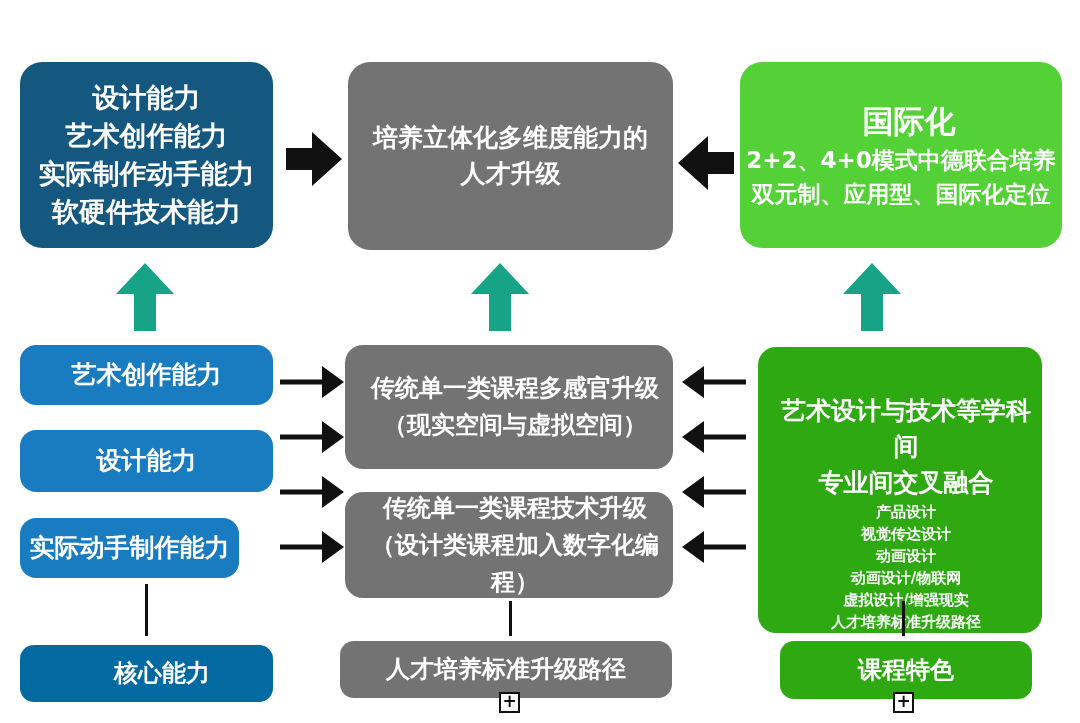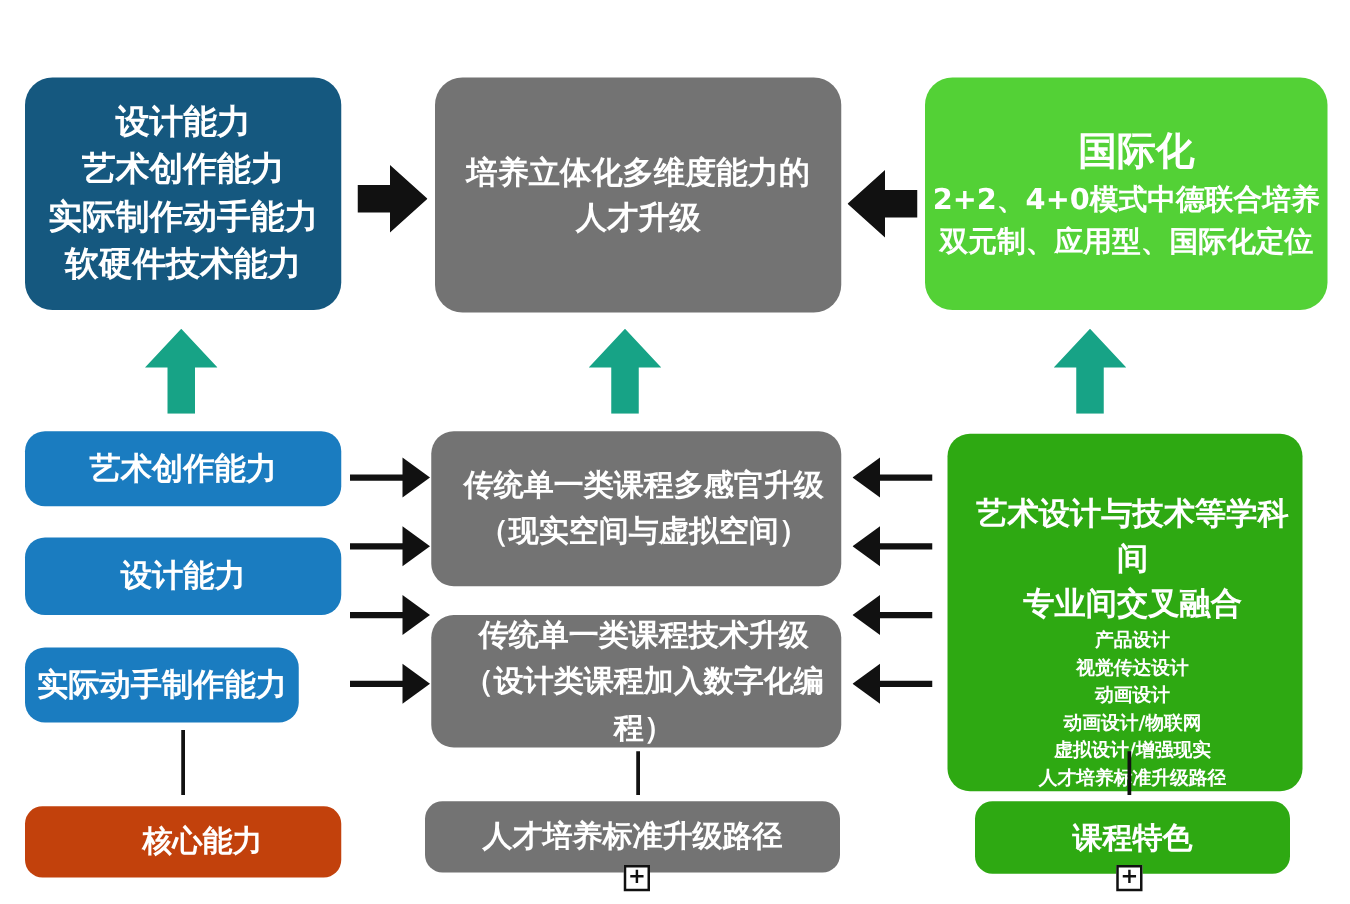--- a/index.html
+++ b/index.html
@@ -17,21 +17,21 @@
     font-weight: bold;
     display: flex;
     flex-direction: column;
     align-items: center;
     justify-content: center;
     text-align: center;
     box-sizing: border-box;
   }
   .c-darkblue  { background: #15587f; }
   .c-midblue   { background: #1a7cc0; }
-  .c-lightblue { background: #c2410c; padding-left: 31px; }
+  .c-lightblue { background: #0369a1; padding-left: 31px; }
   .c-orange    { background: #737373; text-align: center; }
   .c-lightgreen{ background: #53d136; }
   .c-green     { background: #2ea912; }
 
   .r22 { border-radius: 22px; }
   .r18 { border-radius: 18px; padding-left: 12px; }
   .r16 { border-radius: 16px; }
   .r14 { border-radius: 14px; }
 
   .t27 { font-size: 27px; line-height: 38px; }

